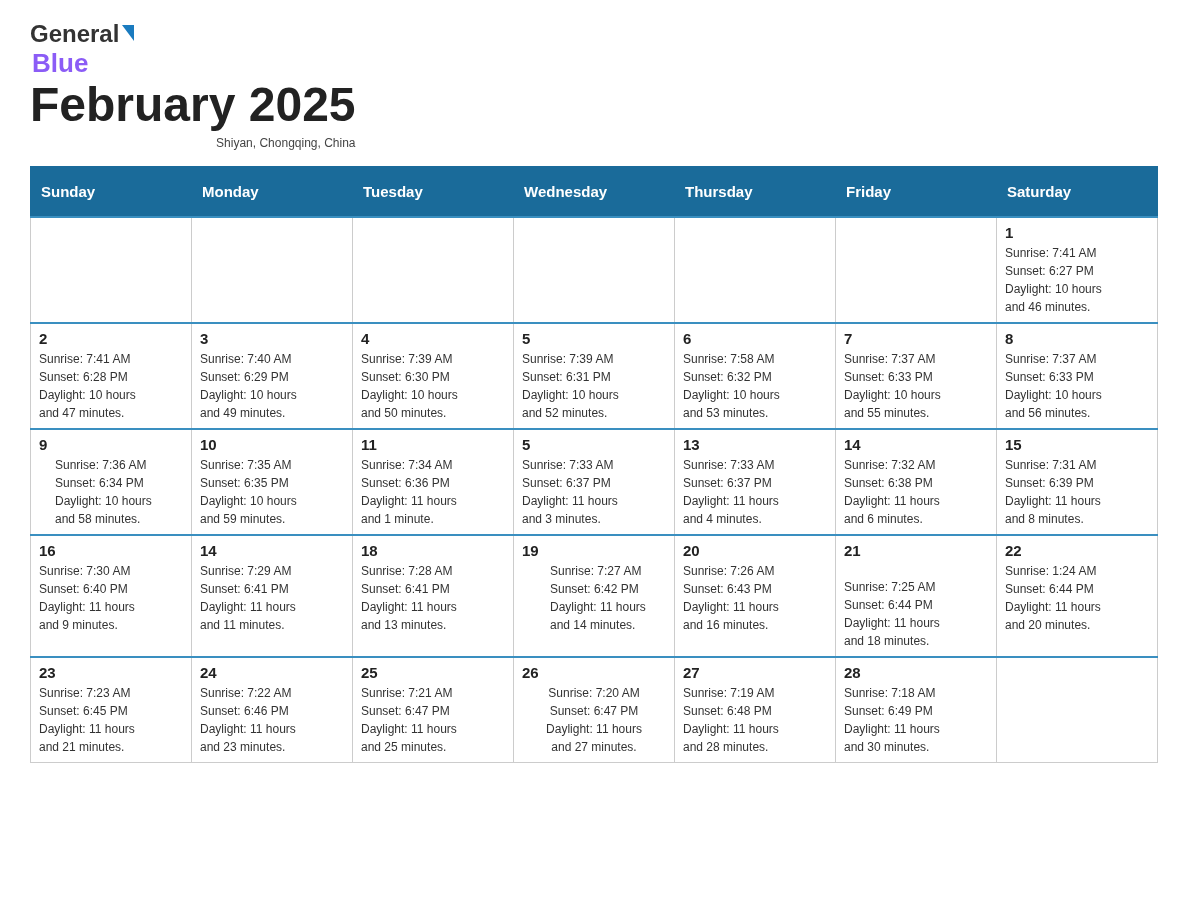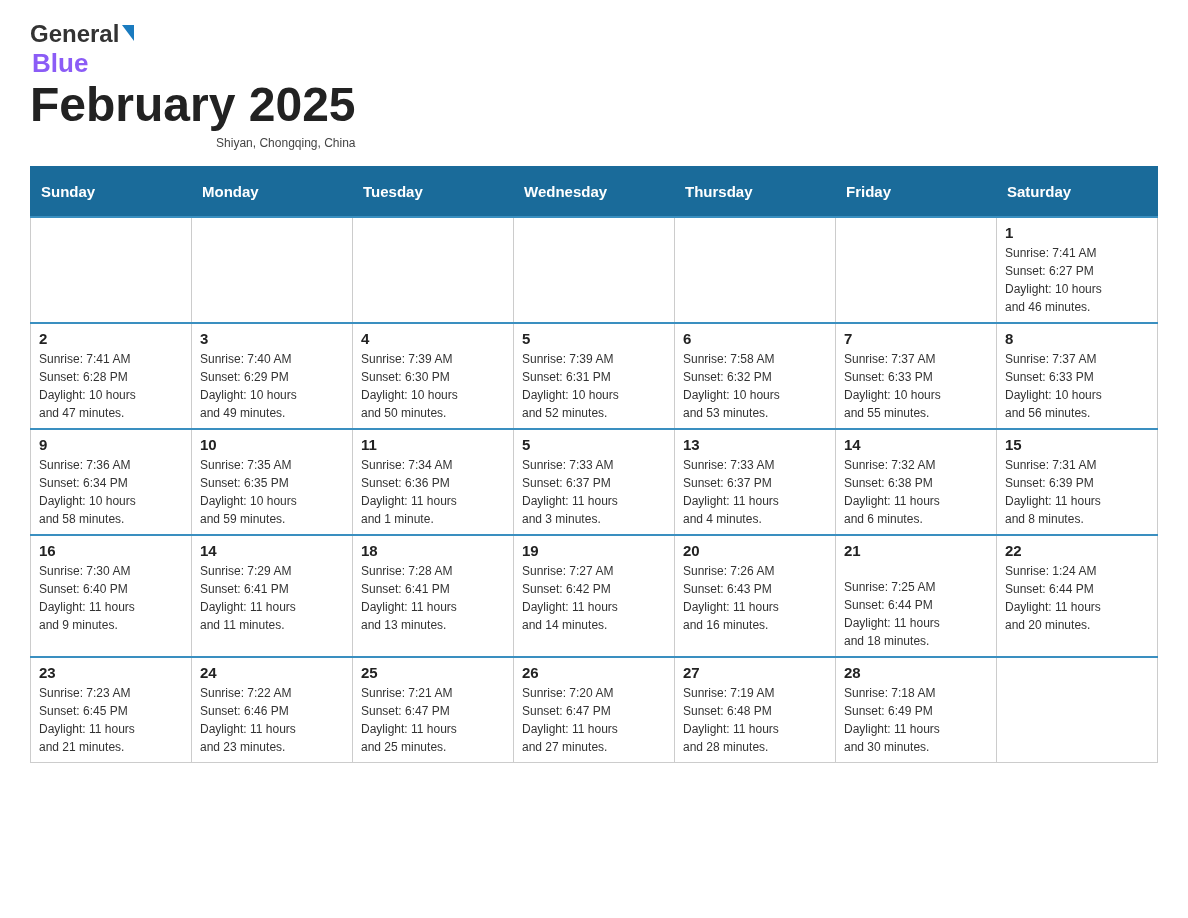--- a/index.html
+++ b/index.html
@@ -191,21 +191,21 @@
           <span class="day-number">8</span>
           <div class="day-info" style="white-space: pre-line;">Sunrise: 7:37 AM
 Sunset: 6:33 PM
 Daylight: 10 hours
 and 56 minutes.</div>
         </td>
       </tr>
       <tr class="week-row">
         <td>
           <span class="day-number">9</span>
-          <div class="day-info" style="white-space: pre-line;">Sunrise: 7:36 AM
+          <div class="day-info" style="white-space: pre-line; margin-left: 16px;">Sunrise: 7:36 AM
 Sunset: 6:34 PM
 Daylight: 10 hours
 and 58 minutes.</div>
         </td>
         <td>
           <span class="day-number">10</span>
           <div class="day-info" style="white-space: pre-line;">Sunrise: 7:35 AM
 Sunset: 6:35 PM
 Daylight: 10 hours
 and 59 minutes.</div>
@@ -263,21 +263,21 @@
         </td>
         <td>
           <span class="day-number">18</span>
           <div class="day-info" style="white-space: pre-line;">Sunrise: 7:28 AM
 Sunset: 6:41 PM
 Daylight: 11 hours
 and 13 minutes.</div>
         </td>
         <td>
           <span class="day-number">19</span>
-          <div class="day-info" style="white-space: pre-line;">Sunrise: 7:27 AM
+          <div class="day-info" style="white-space: pre-line; margin-left: 28px;">Sunrise: 7:27 AM
 Sunset: 6:42 PM
 Daylight: 11 hours
 and 14 minutes.</div>
         </td>
         <td>
           <span class="day-number">20</span>
           <div class="day-info" style="white-space: pre-line;">Sunrise: 7:26 AM
 Sunset: 6:43 PM
 Daylight: 11 hours
 and 16 minutes.</div>
@@ -314,21 +314,21 @@
         </td>
         <td>
           <span class="day-number">25</span>
           <div class="day-info" style="white-space: pre-line;">Sunrise: 7:21 AM
 Sunset: 6:47 PM
 Daylight: 11 hours
 and 25 minutes.</div>
         </td>
         <td>
           <span class="day-number">26</span>
-          <div class="day-info" style="white-space: pre-line;">Sunrise: 7:20 AM
+          <div class="day-info" style="white-space: pre-line; text-align: center;">Sunrise: 7:20 AM
 Sunset: 6:47 PM
 Daylight: 11 hours
 and 27 minutes.</div>
         </td>
         <td>
           <span class="day-number">27</span>
           <div class="day-info" style="white-space: pre-line;">Sunrise: 7:19 AM
 Sunset: 6:48 PM
 Daylight: 11 hours
 and 28 minutes.</div>

